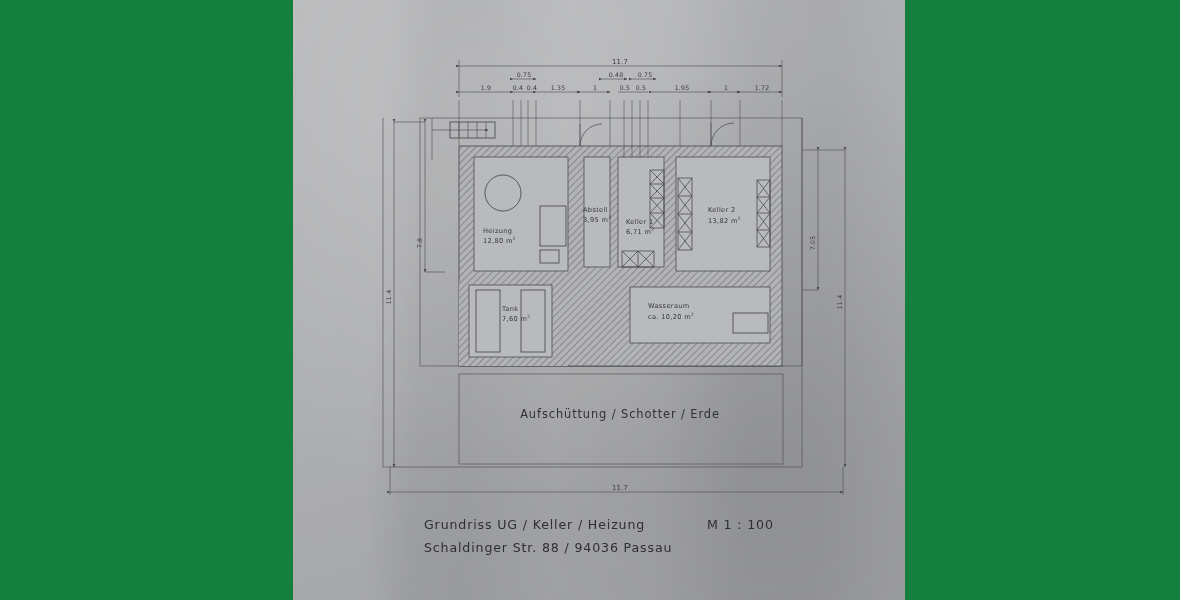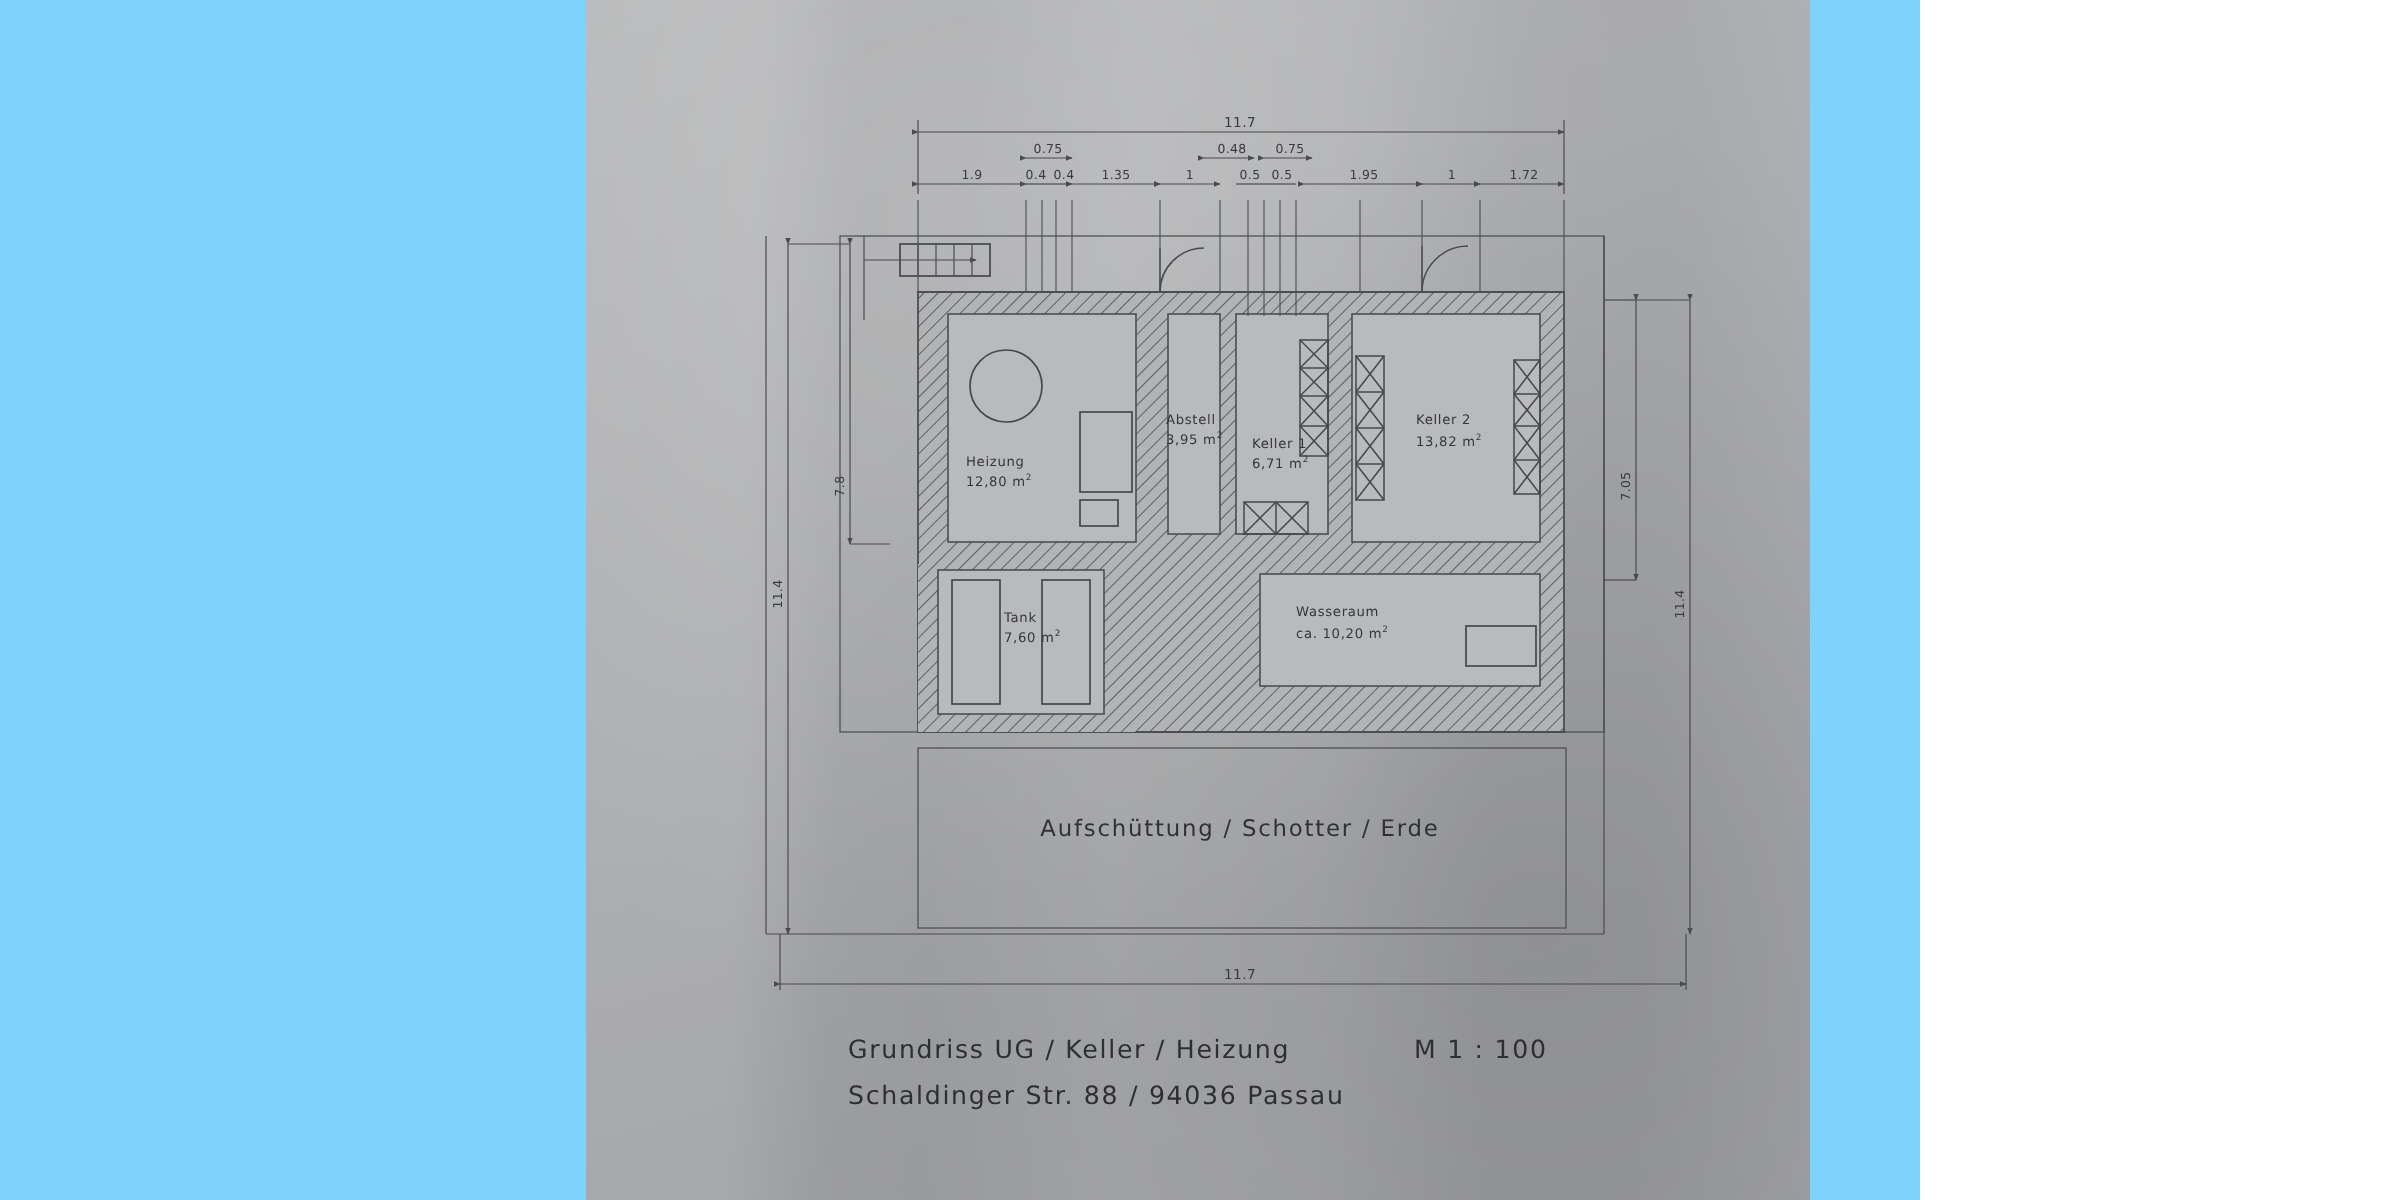--- a/index.html
+++ b/index.html
@@ -1,18 +1,18 @@
 <!DOCTYPE html>
 <html><head>
 <meta charset="utf-8">
 <style>
   html,body{margin:0;padding:0;background:#ffffff;}
   body{width:1200px;height:600px;overflow:hidden;
        font-family:"DejaVu Sans","Liberation Sans",sans-serif;}
-  #stage{position:relative;width:960px;height:600px;background:#7dd3fc;}
+  #stage{position:relative;width:1180px;height:600px;background:#15803d;}
   
   #paper{position:absolute;left:293px;top:0;width:612px;height:600px;
          background:
            radial-gradient(ellipse at 30% 18%, rgba(255,255,255,.16), rgba(255,255,255,0) 58%),
            radial-gradient(ellipse at 78% 78%, rgba(0,0,0,.09), rgba(0,0,0,0) 62%),
            linear-gradient(165deg,#b3b4b6 0%,#adaeb0 30%,#a9aaac 55%,#a3a4a7 78%,#9fa0a3 100%);
   }
   #paper:after{content:"";position:absolute;inset:0;
     background:
       linear-gradient(92deg, rgba(255,255,255,.05) 0 14%, rgba(0,0,0,.035) 22% 30%, rgba(255,255,255,.04) 44% 60%, rgba(0,0,0,.03) 74% 86%, rgba(255,255,255,.03) 100%);

